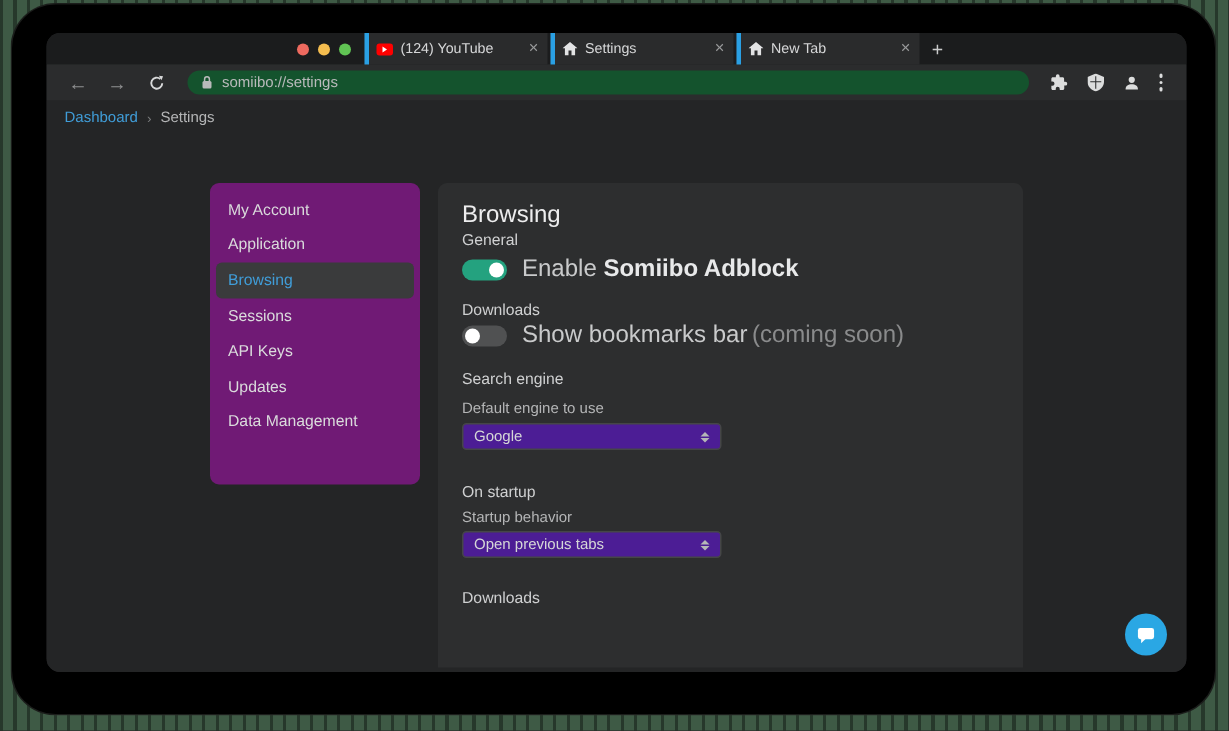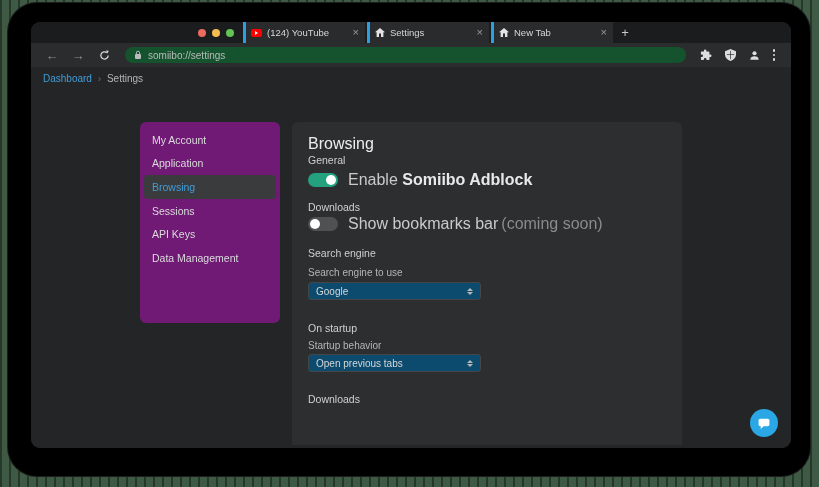--- a/index.html
+++ b/index.html
@@ -71,21 +71,21 @@
   .knob{position:absolute;top:2px;width:10px;height:10px;border-radius:50%;background:#fff;}
   .on .knob{right:2px;}
   .off .knob{left:2px;}
   .btn-teal{
     background:#24a27f;color:#fff;font-size:10px;font-weight:bold;
     border:none;border-radius:3px;padding:5px 10px;margin-left:10px;line-height:10px;
   }
   .field-lbl{font-size:10px;color:#b4b5b6;line-height:12px;}
   .select{
     width:173px;height:18px;box-sizing:border-box;border:1px solid #454647;border-radius:3px;
-    display:flex;align-items:center;justify-content:space-between;padding:0 7px;background:#0c4a6e;
+    display:flex;align-items:center;justify-content:space-between;padding:0 7px;background:#4c1d95;
   }
   .select-value{font-size:10px;color:#d5d6d7;}
   .select-arrows{display:flex;flex-direction:column;gap:1px;align-items:center;}
   .tri-up{width:0;height:0;border-left:3px solid transparent;border-right:3px solid transparent;border-bottom:3.5px solid #b5b6b7;}
   .tri-down{width:0;height:0;border-left:3px solid transparent;border-right:3px solid transparent;border-top:3.5px solid #b5b6b7;}
   
   .m-general{}
   .m-adblock{margin-top:6px;height:16px;}
   .m-default{margin-top:5px;height:20px;}
   .m-appearance{margin-top:13px;}
@@ -200,20 +200,21 @@
       </div>
 
       <div class="cards">
 
         <div class="sidecard">
           <div class="side-item">My Account</div>
           <div class="side-item">Application</div>
           <div class="side-item active">Browsing</div>
           <div class="side-item">Sessions</div>
           <div class="side-item">API Keys</div>
+          <div class="side-item">Updates</div>
           <div class="side-item">Data Management</div>
         </div>
 
         <div class="maincard">
           <div class="page-title">Browsing</div>
 
           <div class="section-h m-general">General</div>
 
           <div class="row m-adblock">
             <span class="toggle on">
@@ -226,21 +227,21 @@
           <div class="section-h m-appearance">Downloads</div>
 
           <div class="row m-bookmarks">
             <span class="toggle off">
                 <span class="knob"></span>
               </span>
             <span class="lbl"><span>Show bookmarks bar</span><span class="note">(coming soon)</span></span>
           </div>
 
           <div class="section-h m-search">Search engine</div>
-          <div class="field-lbl m-searchlbl">Search engine to use</div>
+          <div class="field-lbl m-searchlbl">Default engine to use</div>
           <div class="select m-select1">
             <span class="select-value">Google</span>
             <span class="select-arrows">
                 <span class="tri-up"></span>
                 <span class="tri-down"></span>
               </span>
           </div>
 
           <div class="section-h m-startup">On startup</div>
           <div class="field-lbl m-startuplbl">Startup behavior</div>

